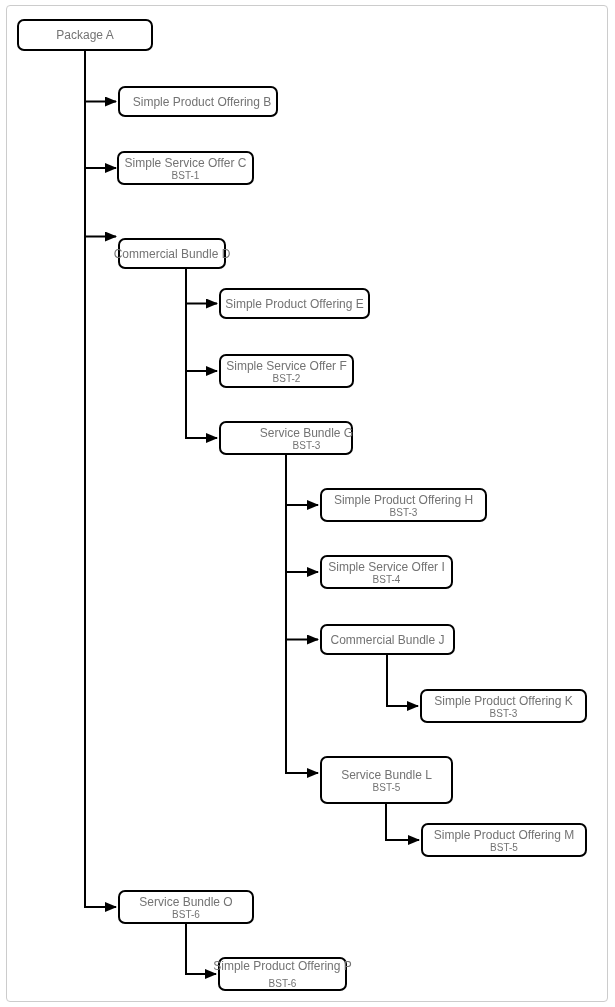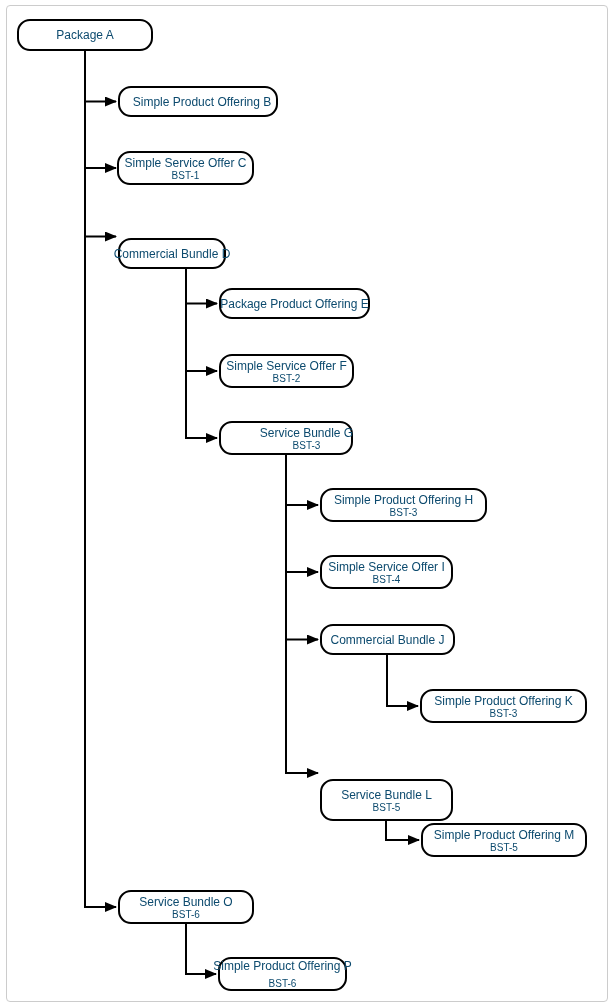--- a/index.html
+++ b/index.html
@@ -31,27 +31,27 @@
     left: 0;
     top: 0;
     width: 615px;
     height: 1007px;
   }
 
   .node {
     position: absolute;
     background: #ffffff;
     border: 2px solid #000000;
-    border-radius: 13px;
+    border-radius: 7px;
     display: flex;
     flex-direction: column;
     align-items: center;
     justify-content: center;
     text-align: center;
-    color: #0c4a6e;
+    color: #737373;
   }
   .node-label {
     font-size: 12px;
     line-height: 14px;
     white-space: nowrap;
   }
   .node-sublabel {
     font-size: 10px;
     line-height: 11px;
     white-space: nowrap;
@@ -103,21 +103,21 @@
   <div class="node" style="left:117px; top:151px; width:137px; height:34px;">
     <div class="node-label">Simple Service Offer C</div>
     <div class="node-sublabel">BST-1</div>
   </div>
 
   <div class="node" style="left:118px; top:238px; width:108px; height:31px;">
     <div class="node-label">Commercial Bundle D</div>
   </div>
 
   <div class="node" style="left:219px; top:288px; width:151px; height:31px;">
-    <div class="node-label">Package Product Offering E</div>
+    <div class="node-label">Simple Product Offering E</div>
   </div>
 
   <div class="node" style="left:219px; top:354px; width:135px; height:34px;">
     <div class="node-label">Simple Service Offer F</div>
     <div class="node-sublabel">BST-2</div>
   </div>
 
   <div class="node" style="left:219px; top:421px; width:134px; height:34px;padding-left:41px;">
     <div class="node-label">Service Bundle G</div>
     <div class="node-sublabel">BST-3</div>
@@ -135,21 +135,21 @@
 
   <div class="node" style="left:320px; top:624px; width:135px; height:31px;">
     <div class="node-label">Commercial Bundle J</div>
   </div>
 
   <div class="node" style="left:420px; top:689px; width:167px; height:34px;">
     <div class="node-label">Simple Product Offering K</div>
     <div class="node-sublabel">BST-3</div>
   </div>
 
-  <div class="node" style="left:320px; top:779px; width:133px; height:42px;">
+  <div class="node" style="left:320px; top:756px; width:133px; height:48px;">
     <div class="node-label">Service Bundle L</div>
     <div class="node-sublabel">BST-5</div>
   </div>
 
   <div class="node" style="left:421px; top:823px; width:166px; height:34px;">
     <div class="node-label">Simple Product Offering M</div>
     <div class="node-sublabel">BST-5</div>
   </div>
 
   <div class="node" style="left:118px; top:890px; width:136px; height:34px;">

